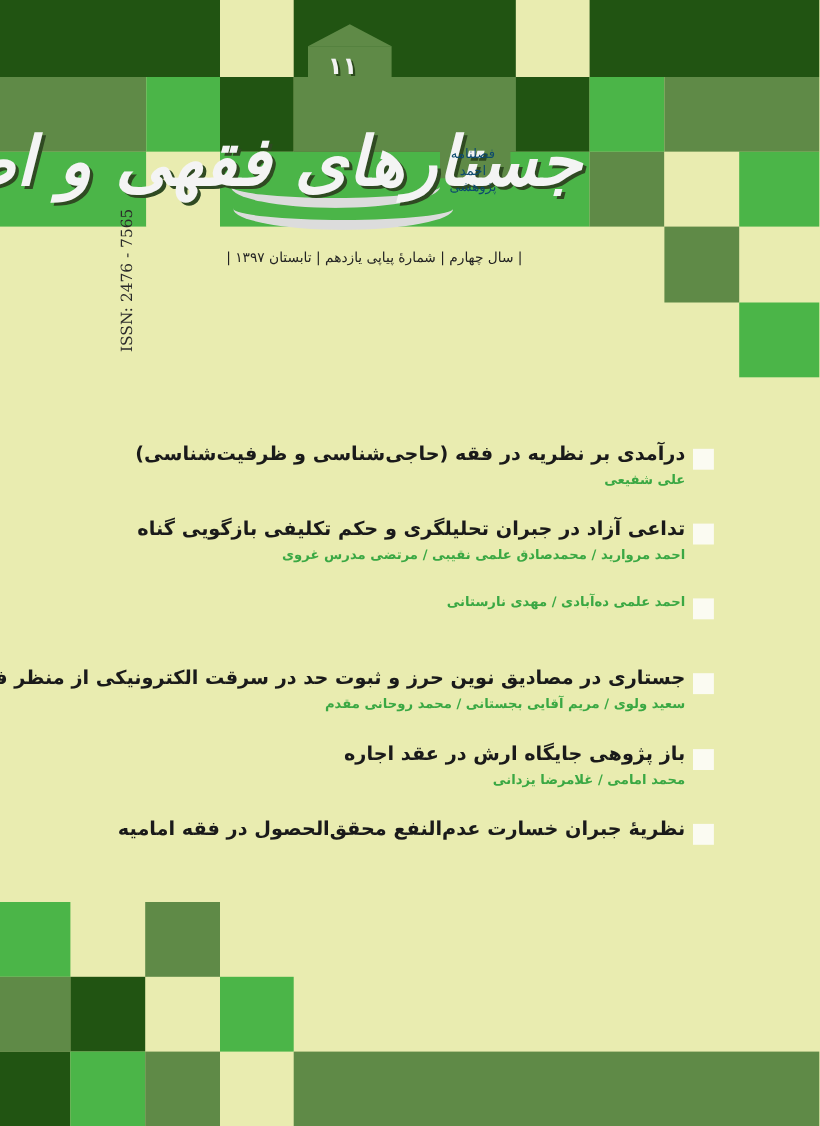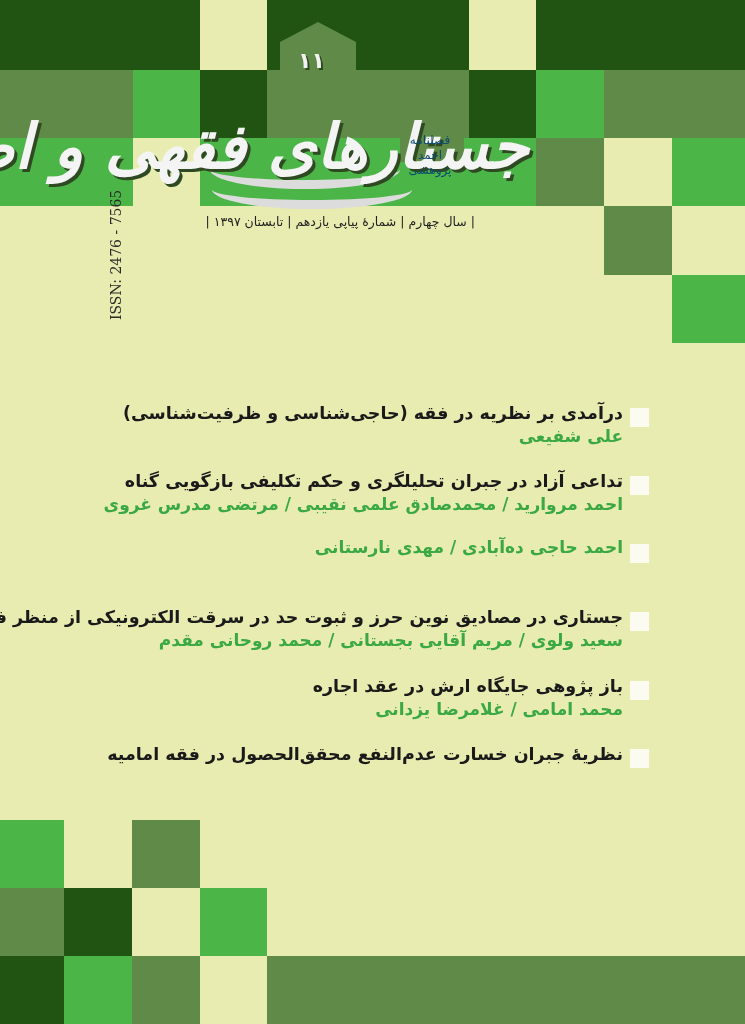--- a/index.html
+++ b/index.html
@@ -21,29 +21,29 @@
                border-top: 10px solid #5f8a47; }
   .logo-num { position: absolute; left: 298px; top: 48px; color: #f2f2f2; font-size: 22px; font-weight: bold;
               text-shadow: 2px 2px 0 #2b4a1c; letter-spacing: 2px; }
   .logo-title { position: absolute; left: 205px; top: 70px; width: 330px; height: 140px; }
   .logo-title-text { position: absolute; right: 6px; top: 40px; color: #f4f4f4; font-family: "DejaVu Serif", serif;
                      font-size: 62px; font-weight: bold; direction: rtl; white-space: nowrap;
                      text-shadow: 3px 3px 0 #2f4a22; font-style: italic; }
   .swoosh { position: absolute; border-bottom: 9px solid #dcdcdc; border-radius: 0 0 50% 50%; }
   .logo-small { position: absolute; left: 398px; top: 104px; width: 64px; color: #0c4a6e; direction: rtl;
                 font-size: 12px; line-height: 15px; text-align: center; margin-top: 29px; }
-  .issue-line { position: absolute; right: 270px; top: 214px; direction: rtl; font-size: 12.5px; color: #222;
+  .issue-line { position: absolute; right: 270px; top: 226px; direction: rtl; font-size: 12.5px; color: #222;
                 white-space: nowrap; }
   .issn { position: absolute; left: 108px; top: 320px; transform-origin: left top; transform: rotate(-90deg);
           font-family: "DejaVu Serif", serif; font-size: 14px; color: #2a2a2a; white-space: nowrap; }
   .articles { position: absolute; right: 122px; top: 402px; width: 560px; direction: rtl; }
   .article { position: relative; padding-right: 0; }
   .chk { position: absolute; right: -26px; top: 6px; width: 19px; height: 19px; background: #fbfbf2; }
   .a-title { font-size: 17.5px; font-weight: bold; color: #1a1a1a; line-height: 23px; }
-  .a-auth { font-size: 17px; font-weight: bold; color: #3aa843; line-height: 18px; margin-top: 2px; }
+  .a-auth { font-size: 12px; font-weight: bold; color: #3aa843; line-height: 18px; margin-top: 2px; }
 </style>
 </head>
 <body>
 
 <div>
 
   <div class="blk dark" style="left:0;top:0;width:200px;height:70px"></div>
   <div class="blk cream" style="left:200px;top:0;width:67px;height:70px"></div>
   <div class="blk dark" style="left:267px;top:0;width:202px;height:70px"></div>
   <div class="blk cream" style="left:469px;top:0;width:67px;height:70px"></div>
@@ -96,21 +96,21 @@
     <div class="a-title">درآمدی بر نظریه در فقه (حاجی‌شناسی و ظرفیت‌شناسی)</div>
     <div class="a-auth">علی شفیعی</div>
   </div>
   <div class="article" style="height:68px">
     <span class="chk"></span>
     <div class="a-title">تداعی آزاد در جبران تحلیلگری و حکم تکلیفی بازگویی گناه</div>
     <div class="a-auth">احمد مروارید / محمدصادق علمی نقیبی / مرتضی مدرس غروی</div>
   </div>
   <div class="article" style="height:68px">
     <span class="chk"></span>
-    <div class="a-auth" style="margin-top:0">احمد حاجی ده‌آبادی / مهدی نارستانی</div>
+    <div class="a-auth" style="margin-top:0">احمد علمی ده‌آبادی / مهدی نارستانی</div>
   </div>
   <div class="article" style="height:69px">
     <span class="chk"></span>
     <div class="a-title" style="white-space:nowrap">جستاری در مصادیق نوین حرز و ثبوت حد در سرقت الکترونیکی از منظر فقه و حقوق</div>
     <div class="a-auth">سعید ولوی / مریم آقایی بجستانی / محمد روحانی مقدم</div>
   </div>
   <div class="article" style="height:68px">
     <span class="chk"></span>
     <div class="a-title">باز پژوهی جایگاه ارش در عقد اجاره</div>
     <div class="a-auth">محمد امامی / غلامرضا یزدانی</div>

